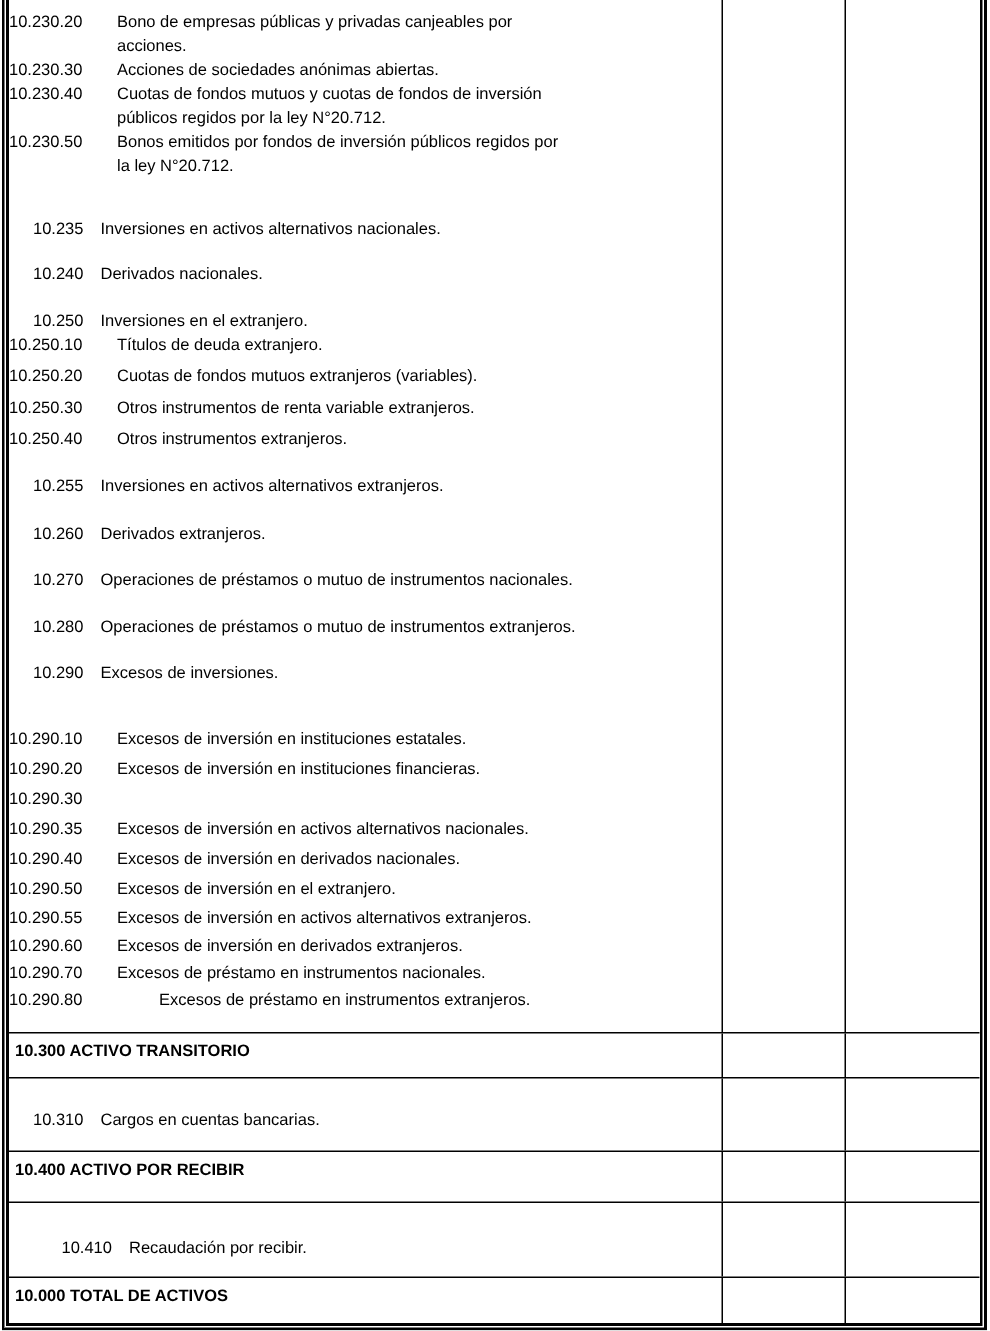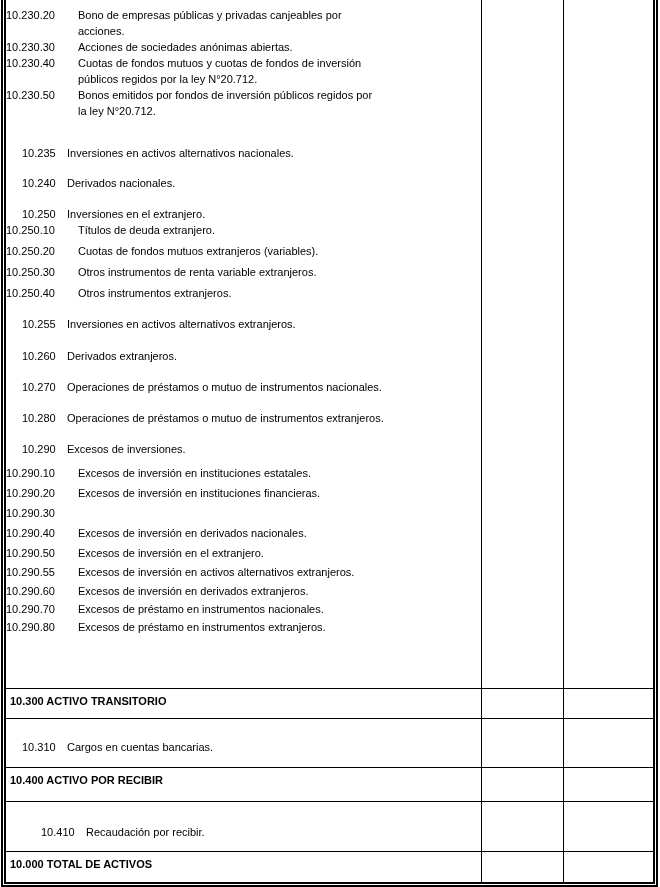--- a/index.html
+++ b/index.html
@@ -181,34 +181,40 @@
             <span class="txt">
               <div>Operaciones de préstamos o mutuo de instrumentos extranjeros.</div>
             </span>
           </div>
           <div class="item lvl1" style="margin-top: 15px;">
             <span class="code">10.290</span>
             <span class="txt">
               <div>Excesos de inversiones.</div>
             </span>
           </div>
-          <div class="item lvl2" style="margin-top: 8px;">
+          <div class="item lvl2" style="margin-top: 28px;">
             <span class="code">10.290.10</span>
             <span class="txt">
               <div>Excesos de inversión en instituciones estatales.</div>
             </span>
           </div>
           <div class="item lvl2" style="margin-top: 4px;">
             <span class="code">10.290.20</span>
             <span class="txt">
               <div>Excesos de inversión en instituciones financieras.</div>
             </span>
           </div>
           <div class="item lvl2" style="margin-top: 4px;">
             <span class="code">10.290.30</span>
+          </div>
+          <div class="item lvl2" style="margin-top: 4px;">
+            <span class="code">10.290.35</span>
+            <span class="txt">
+              <div>Excesos de inversión en activos alternativos nacionales.</div>
+            </span>
           </div>
           <div class="item lvl2" style="margin-top: 4px;">
             <span class="code">10.290.40</span>
             <span class="txt">
               <div>Excesos de inversión en derivados nacionales.</div>
             </span>
           </div>
           <div class="item lvl2" style="margin-top: 4px;">
             <span class="code">10.290.50</span>
             <span class="txt">
@@ -226,21 +232,21 @@
             <span class="txt">
               <div>Excesos de inversión en derivados extranjeros.</div>
             </span>
           </div>
           <div class="item lvl2" style="margin-top: 2px;">
             <span class="code">10.290.70</span>
             <span class="txt">
               <div>Excesos de préstamo en instrumentos nacionales.</div>
             </span>
           </div>
-          <div class="item lvl2" style="margin-top: 2px;">
+          <div class="item lvl2" style="margin-top: 2px; gap: 28px;">
             <span class="code">10.290.80</span>
             <span class="txt">
               <div>Excesos de préstamo en instrumentos extranjeros.</div>
             </span>
           </div>
         </div>
       <div class="cell cval1"></div>
       <div class="cell cval2"></div>
     </div>
 

